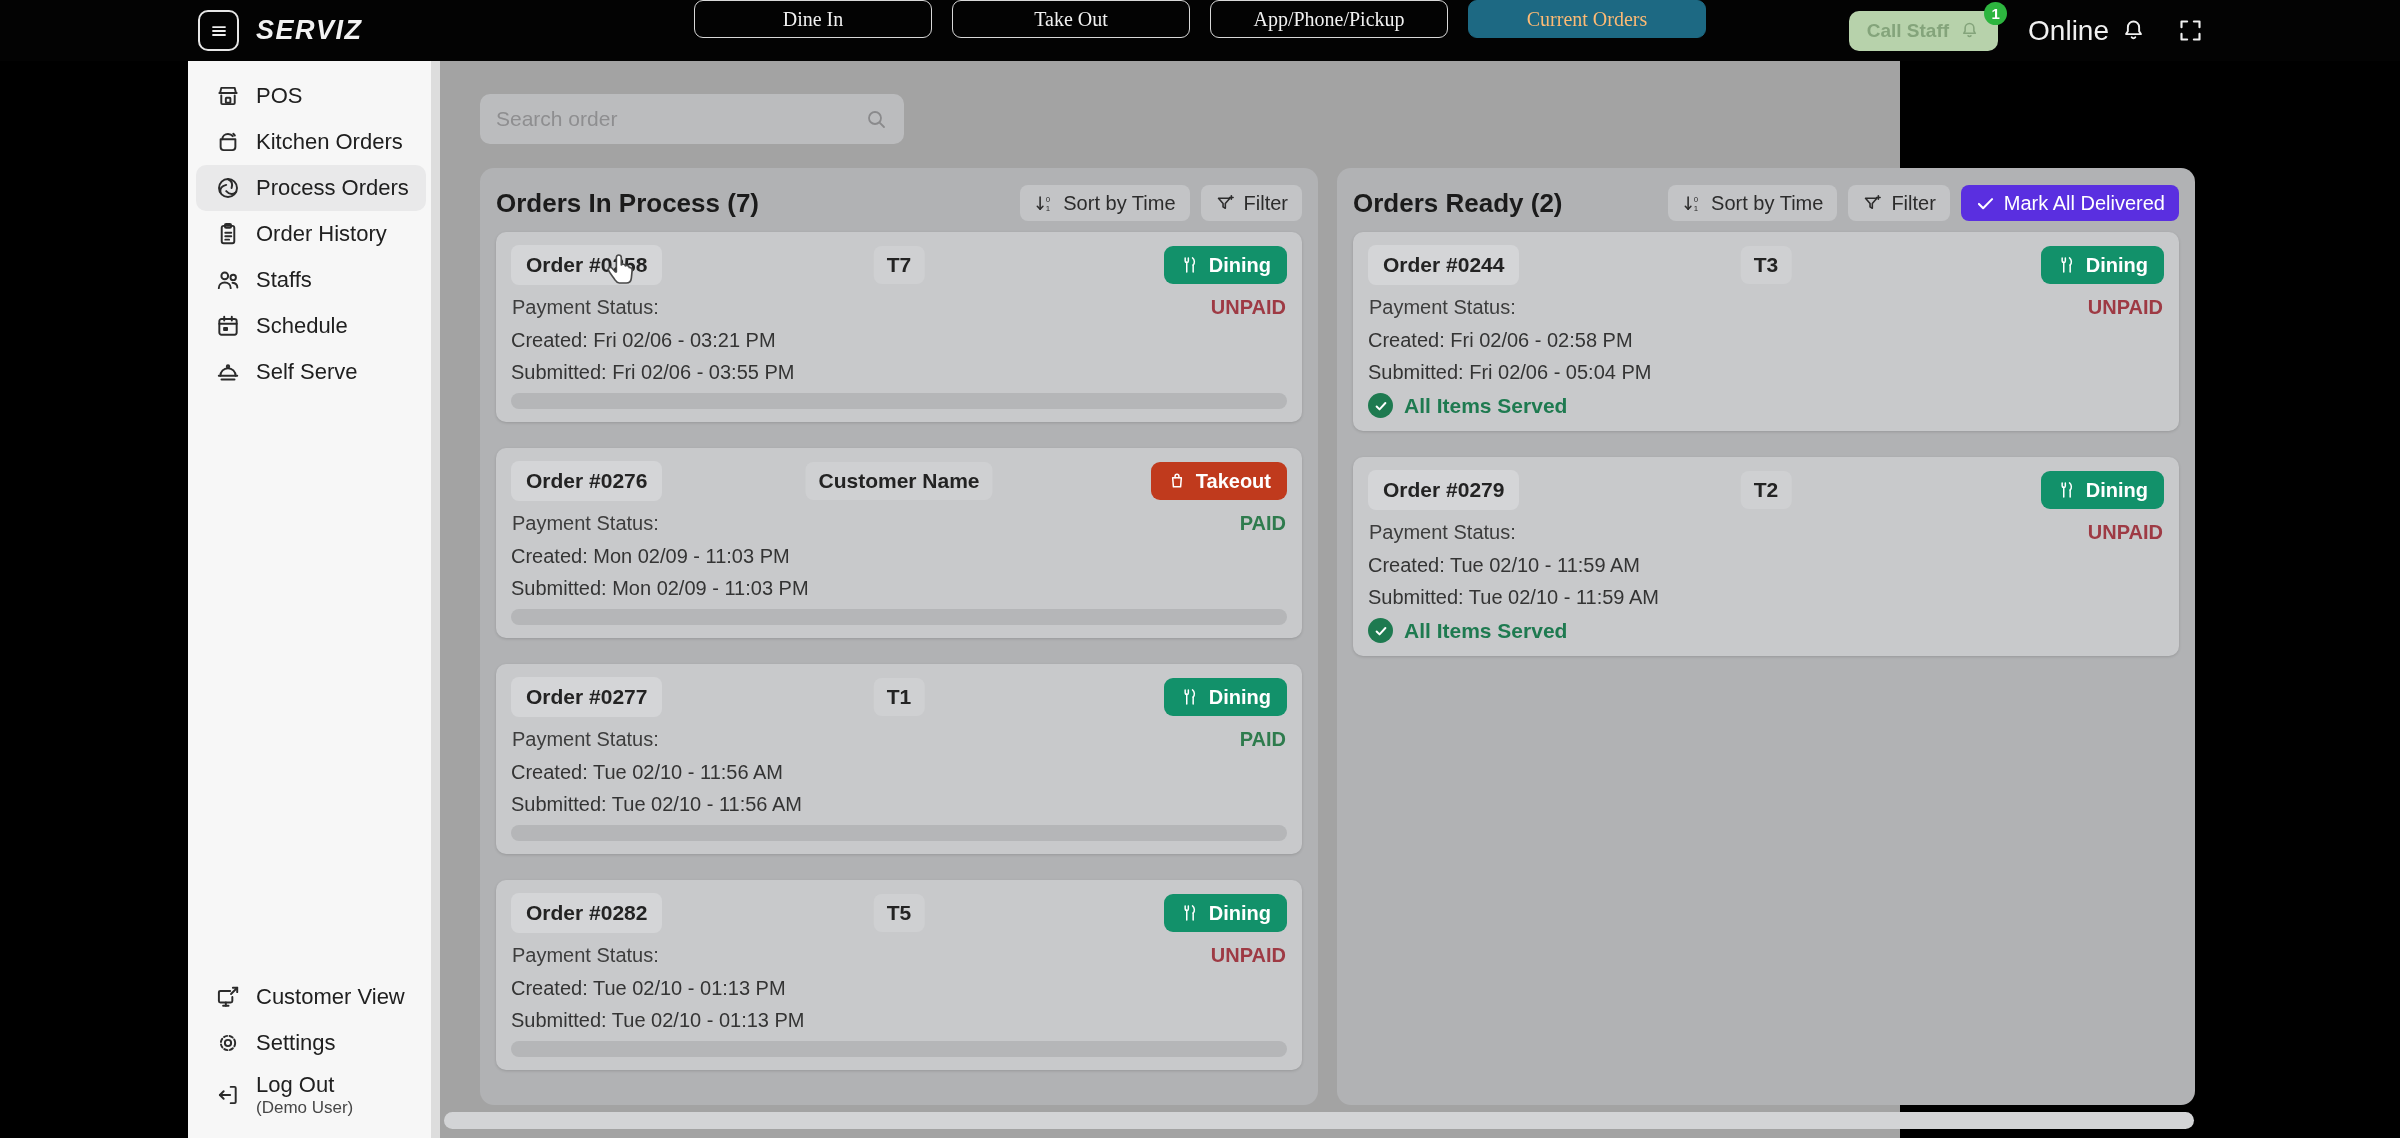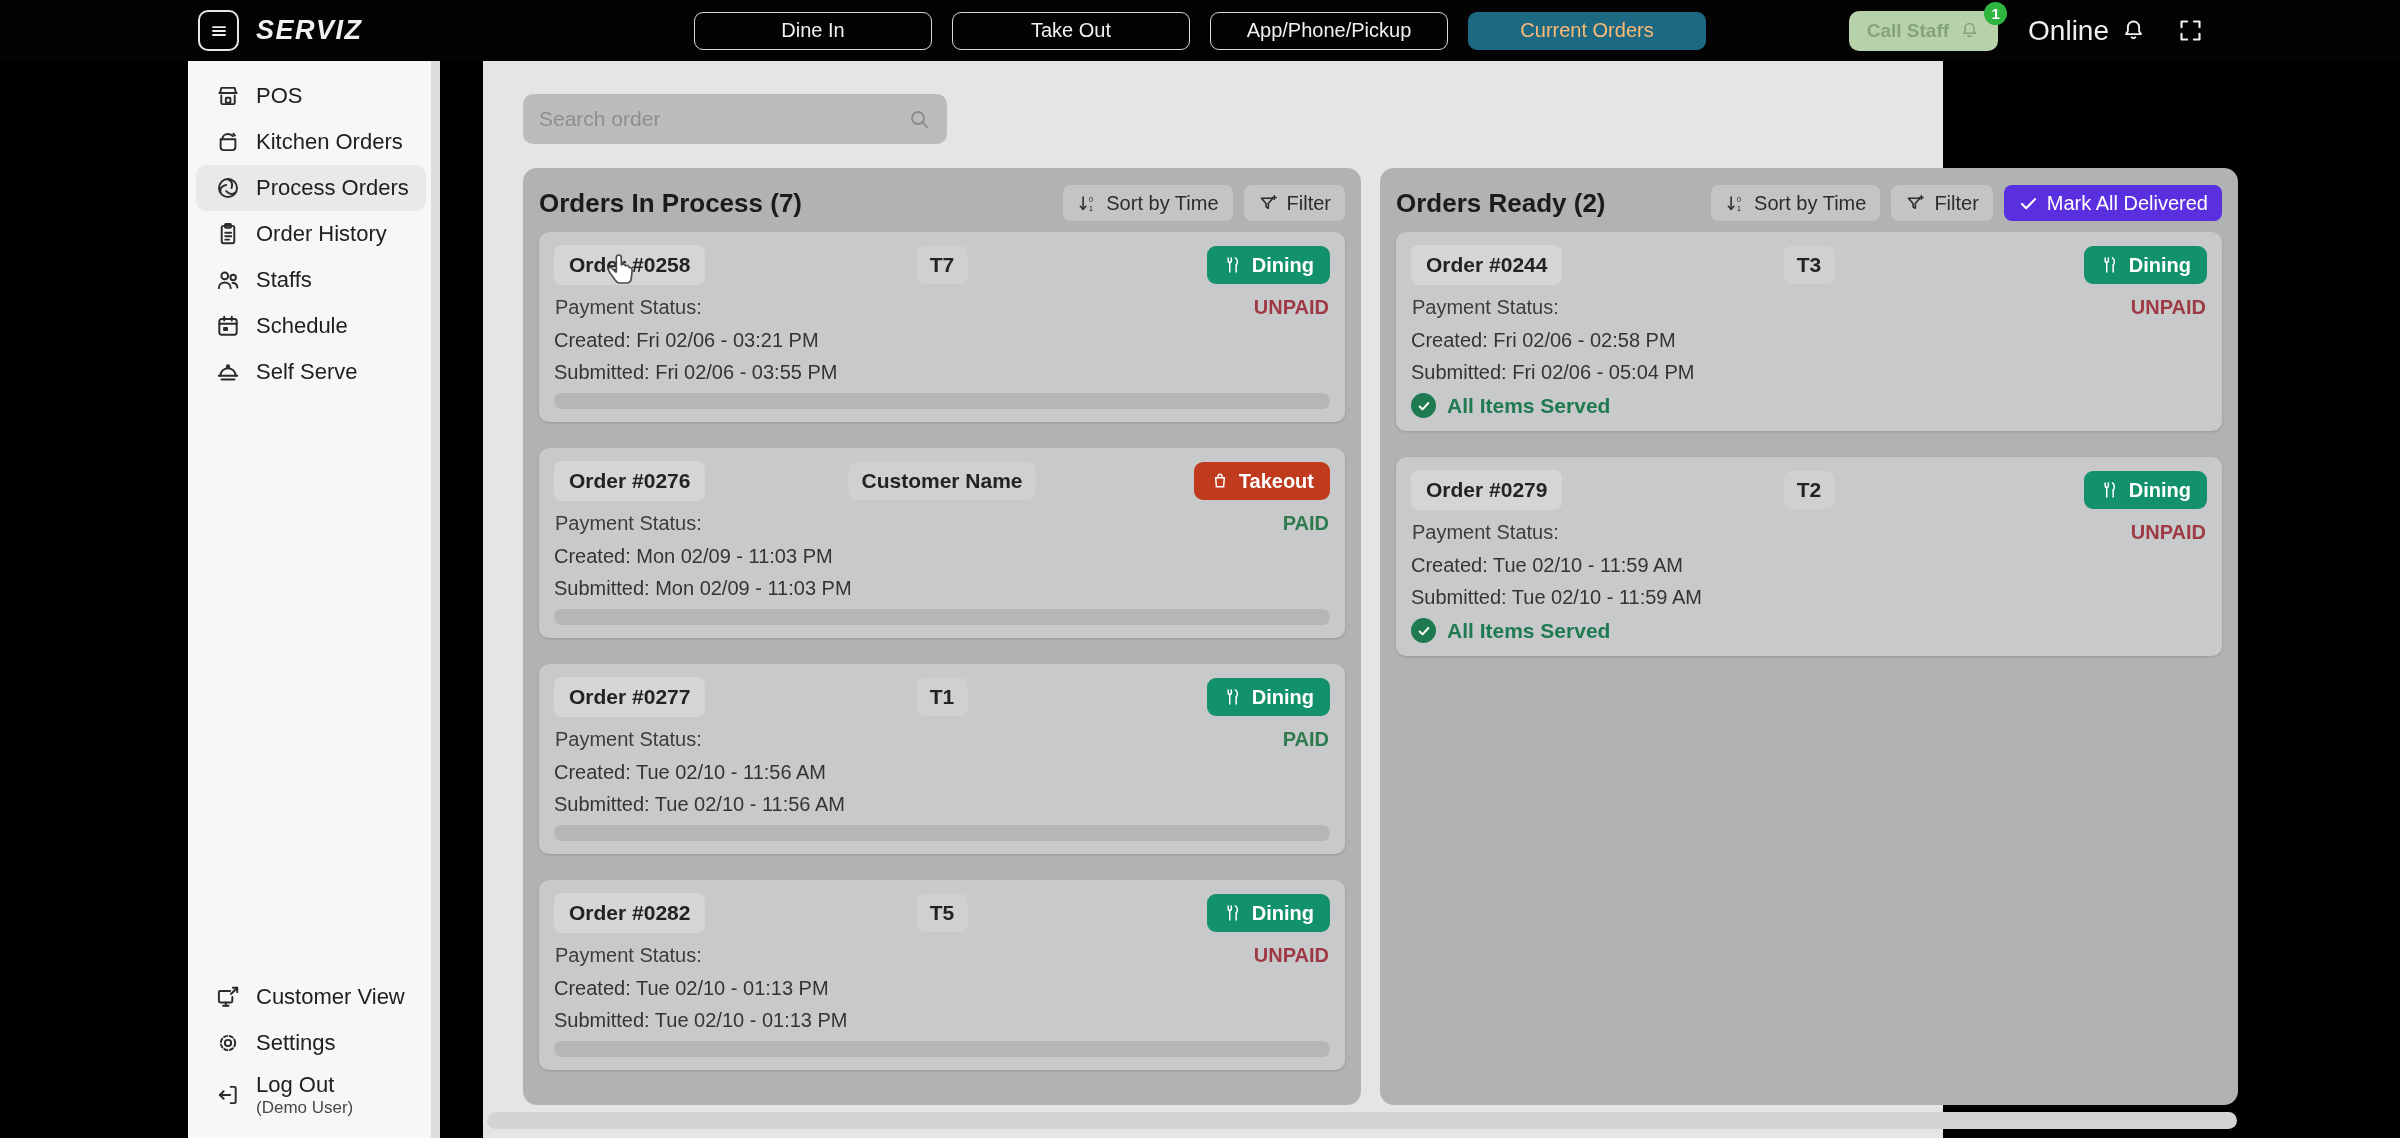--- a/index.html
+++ b/index.html
@@ -6,21 +6,21 @@
   html,body { background:#000; }
   body { font-family:"Liberation Sans", sans-serif; }
   .screen { position:relative; width:2400px; height:1138px; background:#000; overflow:hidden; }
 
   
   .topbar { position:absolute; left:0; top:0; width:100%; height:61px; background:#030303; }
   .topbar-inner { position:absolute; left:188px; width:2024px; height:100%; }
   .tb-left { position:absolute; left:10px; top:0; height:100%; display:flex; align-items:center; gap:17px; }
   .hamburger { width:41px; height:41px; border:2px solid #e6e6e6; border-radius:10px; background:transparent; color:#efefef; display:flex; align-items:center; justify-content:center; cursor:pointer; }
   .brand { color:#f2f2f2; font-size:27px; font-weight:800; font-style:italic; letter-spacing:1.5px; }
-  .tb-nav { position:absolute; left:50%; top:0; transform:translateX(-50%); height:100%; display:flex; align-items:center; gap:20px; }
+  .tb-nav { position:absolute; left:50%; top:0; transform:translateX(-50%); height:100%; display:flex; gap:20px;font-family:Liberation Serif, serif; }
   .nav-btn { min-width:238px; height:38px; border:1.5px solid #d8d8d8; border-radius:9px; background:transparent; color:#f1f1f1; font-size:20px; font-family:inherit; cursor:pointer; }
   .nav-btn.active { background:#1d6983; border-color:#1d6983; color:#fdba74; }
   .tb-right { position:absolute; right:8px; top:0; height:100%; display:flex; align-items:center; gap:30px; color:#f0f0f0; }
   .call-staff { position:relative; height:40px; padding:0 18px; border:none; border-radius:10px; background:#b7d2ab; color:#84a47b; font-size:19px; font-weight:700; display:flex; align-items:center; gap:10px; cursor:pointer; font-family:inherit; }
   .call-staff .ic { width:21px; height:21px; }
   .cs-badge { position:absolute; top:-9px; right:-9px; width:23px; height:23px; border-radius:50%; background:#2db53f; color:#fff; font-size:15px; font-weight:700; display:flex; align-items:center; justify-content:center; }
   .online-group { display:flex; align-items:center; gap:11px; }
   .online { font-size:28px; }
   .tb-right .big-ic { width:27px; height:27px; color:#f0f0f0; cursor:pointer; }
 
@@ -29,21 +29,21 @@
   .sb-scroll { position:absolute; right:0; top:0; width:9px; height:100%; background:#dddddd; }
   .sb-item { display:flex; align-items:center; gap:15px; height:46px; margin:0 14px 0 8px; padding-left:19px; border-radius:10px; color:#202020; font-size:22px; cursor:pointer; }
   .sb-item.active { background:#e9e9ea; }
   .sb-item .ic { width:26px; height:26px; color:#2b2b2b; flex:0 0 auto; }
   .sb-spacer { flex:1; }
   .sb-logout { height:58px; }
   .lo-text { display:flex; flex-direction:column; line-height:1.2; }
   .lo-sub { font-size:17px; color:#474747; }
 
   
-  .main { position:absolute; left:440px; top:61px; width:1460px; height:1077px; background:#e5e5e5;margin-left:43px; }
+  .main { position:absolute; left:440px; top:61px; width:1460px; height:1077px; background:#a3a3a3; }
   .search-box { position:absolute; left:40px; top:33px; width:424px; height:50px; background:#bbbcbe; border-radius:10px; display:flex; align-items:center; padding:0 16px; }
   .search-box input { flex:1; border:none; background:transparent; outline:none; font-size:21px; color:#333; font-family:inherit; }
   .search-box input::placeholder { color:#8e8e90; }
   .search-box .ic { width:24px; height:24px; color:#8a8a8c; }
 
   .panel { position:absolute; top:107px; height:937px; background:#b1b2b4; border-radius:14px; padding:14px 16px; overflow:hidden; }
   .panel-left { left:40px; width:838px; }
   .panel-right { left:897px; width:858px; }
   .panel-head { display:flex; align-items:center; height:42px; margin-bottom:8px; }
   .panel-title { font-size:26px; font-weight:700; color:#1b1b1b; flex:1; }

